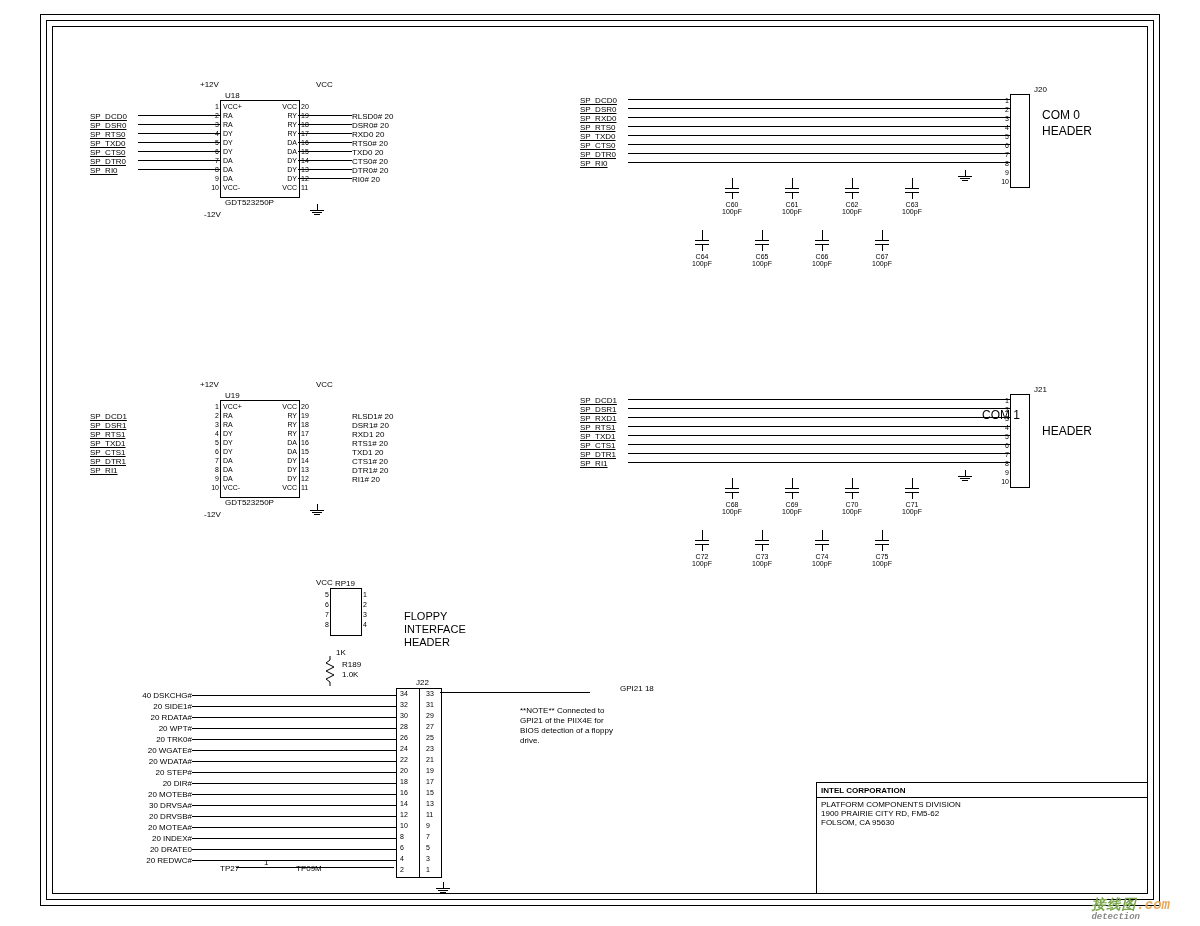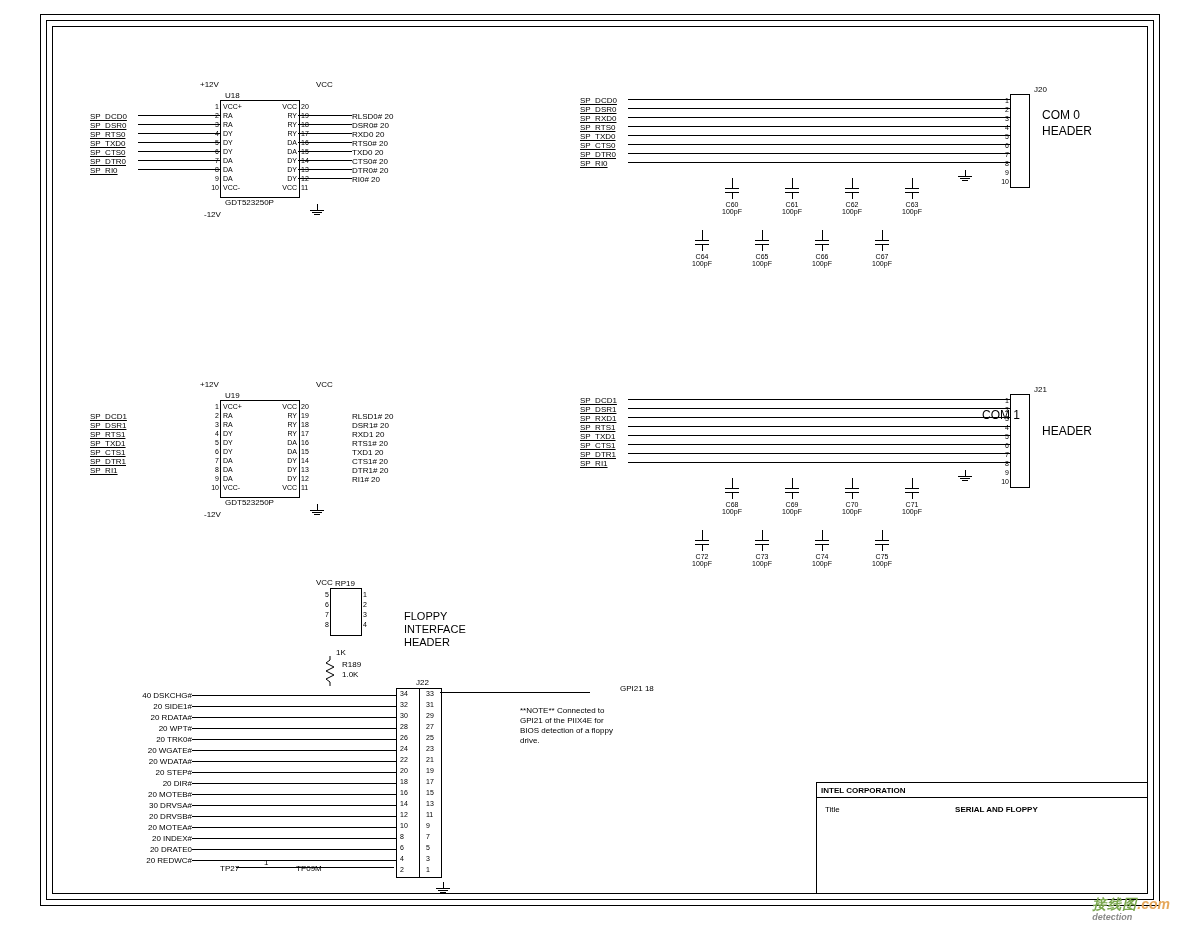--- a/index.html
+++ b/index.html
@@ -9,21 +9,21 @@
   
   .frame-outer{position:absolute;left:40px;top:14px;right:40px;bottom:20px;
     border:1px solid #000;}
   .frame-mid{position:absolute;left:46px;top:20px;right:46px;bottom:26px;
     border:1px solid #000;}
   .frame-inner{position:absolute;left:52px;top:26px;right:52px;bottom:32px;
     border:1px solid #000;}
 
   
   .wm{position:absolute;right:30px;bottom:4px;color:#7ba84f;font-size:14px;
-    font-style:italic;font-weight:bold;}
+    font-style:italic;font-weight:bold;font-family:Liberation Mono, monospace;}
   .wm .jie{letter-spacing:1px;}
   .wm .com{color:#e6a85c;}
 
   
   .center-wm{position:absolute;left:300px;top:428px;color:#666;opacity:.25;
     font-size:30px;letter-spacing:6px;}
 
   
   .lbl{position:absolute;white-space:nowrap;}
 
@@ -608,23 +608,24 @@
   <div class="s"></div>
       <div class="g1"></div>
       <div class="g2"></div>
       <div class="g3"></div>
 </div>
 
 <div class="tblock" style="width:330px;height:110px">
   <div class="row" style="height:14px">
         <b>INTEL CORPORATION</b>
       </div>
-  <div class="row" style="height:22px">
-    <span class="cell">Title</span>
-    <b class="cell" style="flex:1;text-align:center">SERIAL AND FLOPPY</b>
+  <div class="row" style="height:34px;display:block;padding-top:2px">
+    <div>PLATFORM COMPONENTS DIVISION</div>
+    <div>1900 PRAIRIE CITY RD, FM5-62</div>
+    <div>FOLSOM, CA 95630</div>
   </div>
 </div>
 
 <div class="wm">
   <span class="jie">接线图</span><span class="com">.com</span>
   <div style="font-size:9px;color:#888;margin-top:-2px">detection</div>
 </div>
 
 </div>
 

